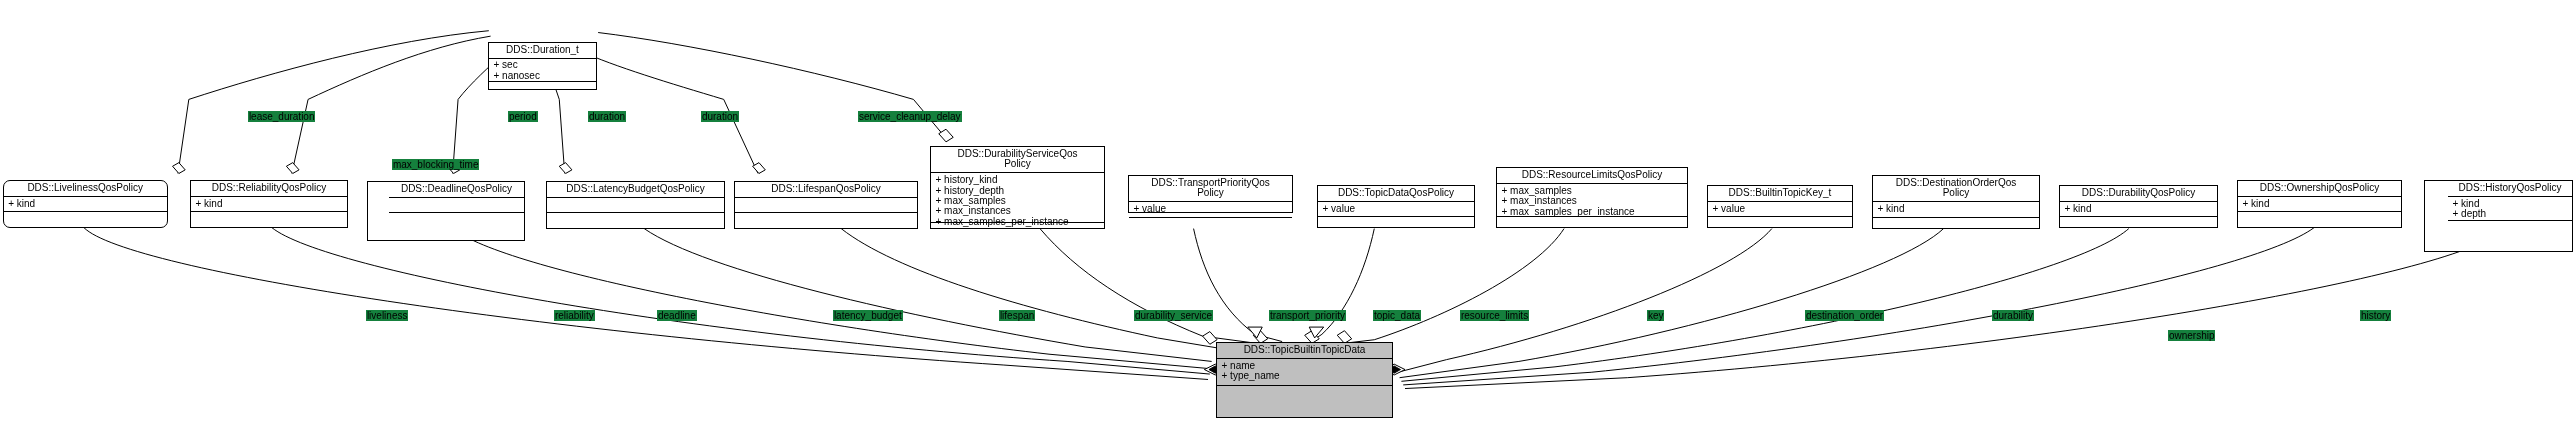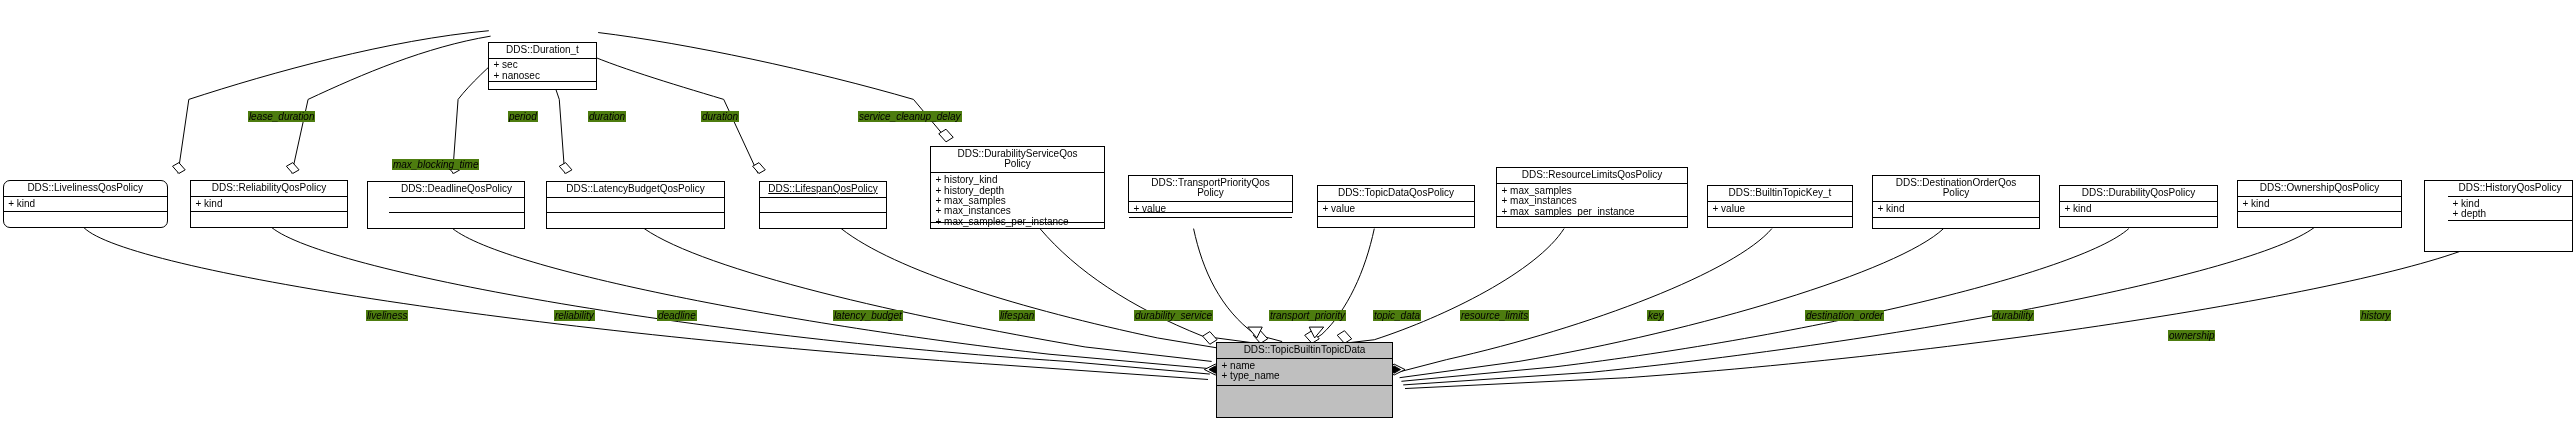--- a/index.html
+++ b/index.html
@@ -60,24 +60,23 @@
   .uml-ops {
     box-sizing: border-box;
     min-height: 12.7px;
     padding: 1.8px 3.6px 2.7px 4.5px;
   }
   .edge-label {
     position: absolute;
     font-size: 10px;
     color: #000000;
     white-space: nowrap;
-    background: #4d7c0f;
+    background: #15803d;
     line-height: 11px;
     padding: 0 0.9px;
-    font-style: italic;
   }
 </style>
 </head>
 <body>
 
 <div id="diagram-root">
 
   <svg id="edge-layer" viewBox="0 0 2849 477" width="2576" height="431" xmlns="http://www.w3.org/2000/svg">
     <g fill="none" stroke="#000000" stroke-width="1.1">
 
@@ -146,31 +145,31 @@
       <div class="uml-class" style="left: 2.7px; top: 180px; width: 165px; height: 48px; border-radius: 7px;">
         <div class="uml-title">DDS::LivelinessQosPolicy</div>
         <div class="uml-attrs" style="height: 15.4px;">+ kind</div>
         <div class="uml-ops" style="height: 19px;"></div>
       </div>
       <div class="uml-class" style="left: 190px; top: 180px; width: 158px; height: 48px;">
         <div class="uml-title">DDS::ReliabilityQosPolicy</div>
         <div class="uml-attrs" style="height: 15.4px;">+ kind</div>
         <div class="uml-ops" style="height: 19px;"></div>
       </div>
-      <div class="uml-class" style="left: 367px; top: 181px; width: 158px; height: 48px; padding-left: 21px;">
+      <div class="uml-class" style="left: 367px; top: 181px; width: 158px; height: 60px; padding-left: 21px;">
         <div class="uml-title">DDS::DeadlineQosPolicy</div>
         <div class="uml-attrs" style="height: 15.4px;"></div>
         <div class="uml-ops" style="height: 19px;"></div>
       </div>
       <div class="uml-class" style="left: 546px; top: 181px; width: 179px; height: 48px;">
         <div class="uml-title">DDS::LatencyBudgetQosPolicy</div>
         <div class="uml-attrs" style="height: 15.4px;"></div>
         <div class="uml-ops" style="height: 19px;"></div>
       </div>
-      <div class="uml-class" style="left: 759px; top: 181px; width: 128px; height: 48px; text-decoration: underline;">
+      <div class="uml-class" style="left: 734px; top: 181px; width: 184px; height: 48px;">
         <div class="uml-title">DDS::LifespanQosPolicy</div>
         <div class="uml-attrs" style="height: 15.4px;"></div>
         <div class="uml-ops" style="height: 19px;"></div>
       </div>
       <div class="uml-class" style="left: 930px; top: 146px; width: 175px; height: 83px;">
         <div class="uml-title">DDS::DurabilityServiceQos
 Policy</div>
         <div class="uml-attrs" style="height: 50px;">+ history_kind
 + history_depth
 + max_samples

